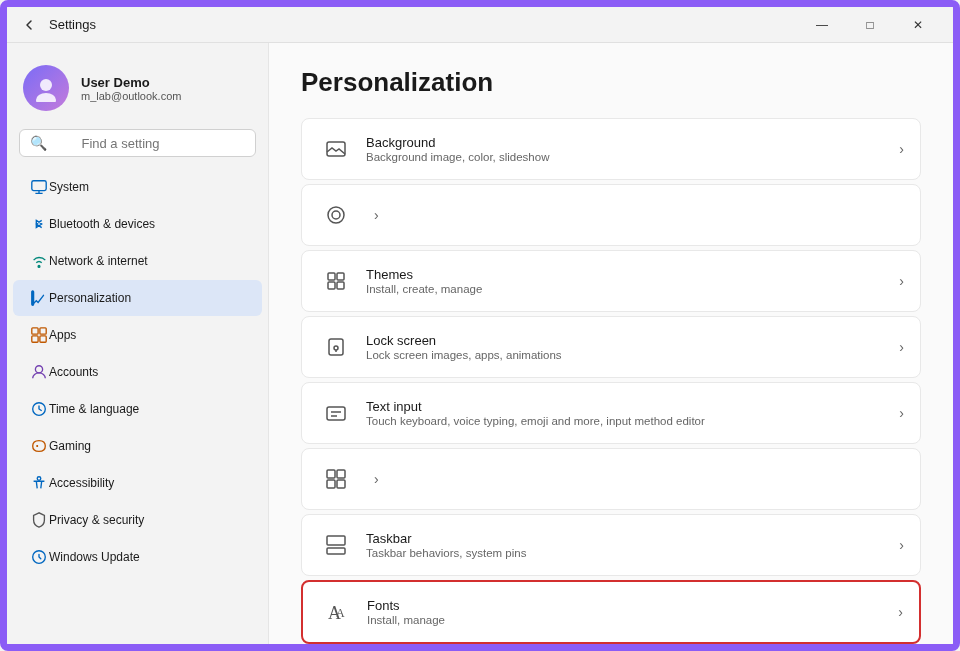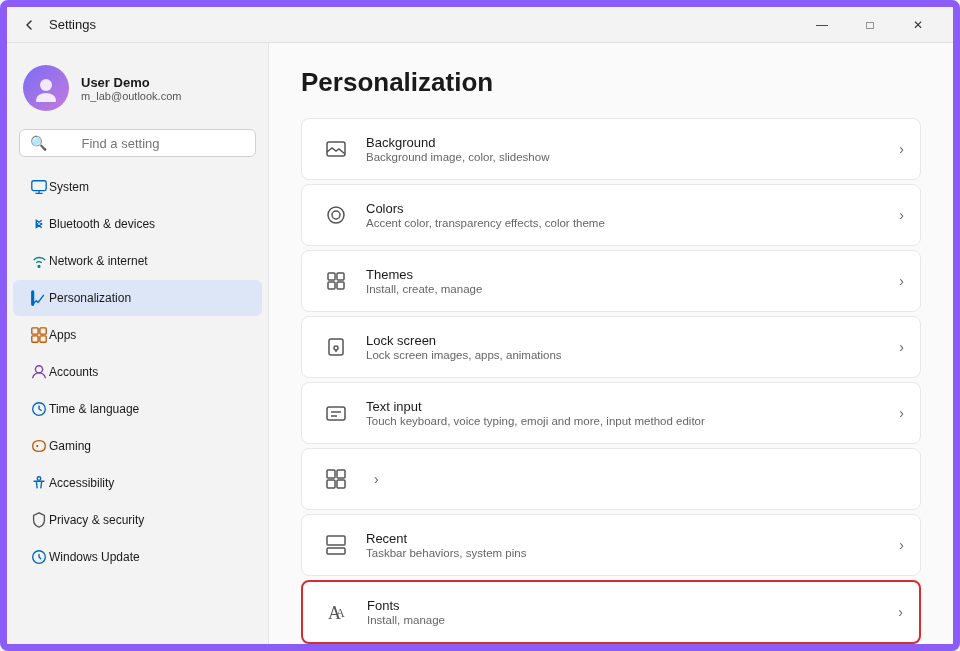--- a/index.html
+++ b/index.html
@@ -353,24 +353,20 @@
     </div>
     <span class="item-chevron">›</span>
   </div>
           <div class="settings-item">
     <div class="item-icon">
               <svg viewBox="0 0 22 22" fill="none" stroke="#555" stroke-width="1.5">
                 <circle cx="11" cy="11" r="8"></circle>
                 <circle cx="11" cy="11" r="4"></circle>
               </svg>
             </div>
-    <div class="item-text">
-      <div class="item-title">Colors</div>
-      <div class="item-subtitle">Accent color, transparency effects, color theme</div>
-    </div>
     <span class="item-chevron">›</span>
   </div>
           <div class="settings-item">
     <div class="item-icon">
               <svg viewBox="0 0 22 22" fill="none" stroke="#555" stroke-width="1.5">
                 <rect x="3" y="3" width="7" height="7" rx="1"></rect>
                 <rect x="12" y="3" width="7" height="7" rx="1"></rect>
                 <rect x="3" y="12" width="7" height="7" rx="1"></rect>
                 <rect x="12" y="12" width="7" height="7" rx="1"></rect>
               </svg>
@@ -420,21 +416,21 @@
     <span class="item-chevron">›</span>
   </div>
           <div class="settings-item">
     <div class="item-icon">
               <svg viewBox="0 0 22 22" fill="none" stroke="#555" stroke-width="1.5">
                 <rect x="2" y="14" width="18" height="6" rx="1"></rect>
                 <rect x="2" y="2" width="18" height="9" rx="1"></rect>
               </svg>
             </div>
     <div class="item-text">
-      <div class="item-title">Recent</div>
+      <div class="item-title">Taskbar</div>
       <div class="item-subtitle">Taskbar behaviors, system pins</div>
     </div>
     <span class="item-chevron">›</span>
   </div>
           <div class="settings-item highlighted">
     <div class="item-icon">
               <svg viewBox="0 0 22 22" fill="none" stroke="#555" stroke-width="1.5">
                 <text x="2" y="18" font-size="18" font-family="serif" fill="#555" stroke="none">A</text>
                 <text x="10" y="16" font-size="12" font-family="serif" fill="#555" stroke="none">A</text>
               </svg>

